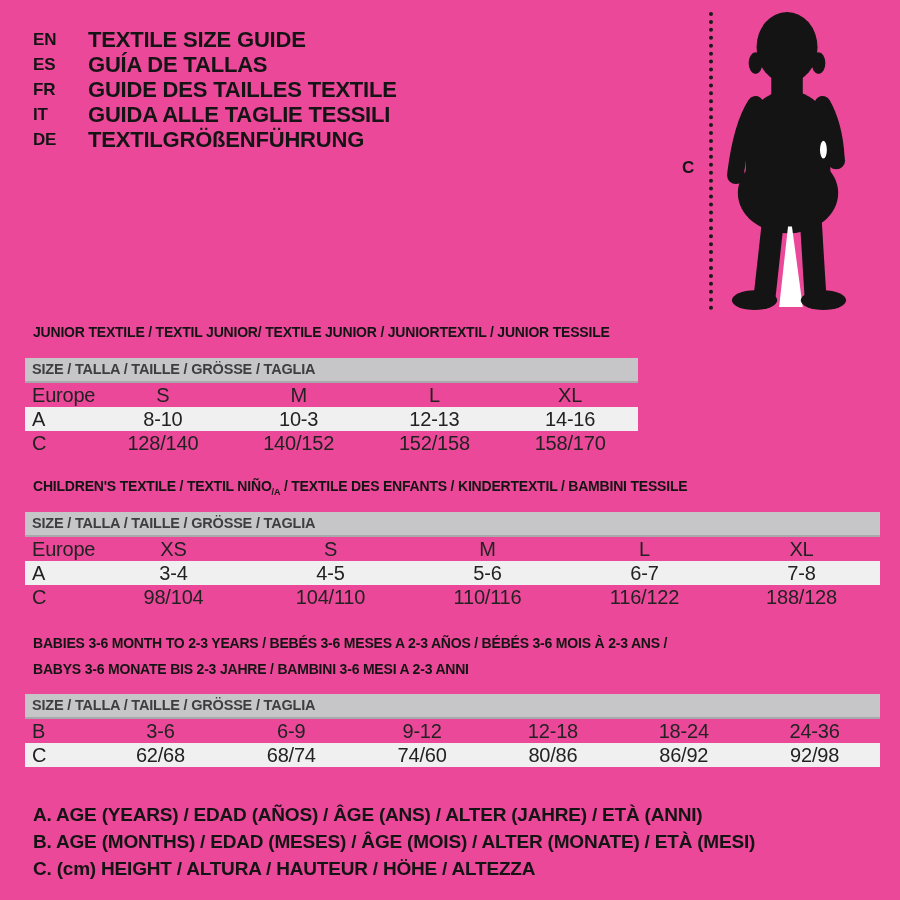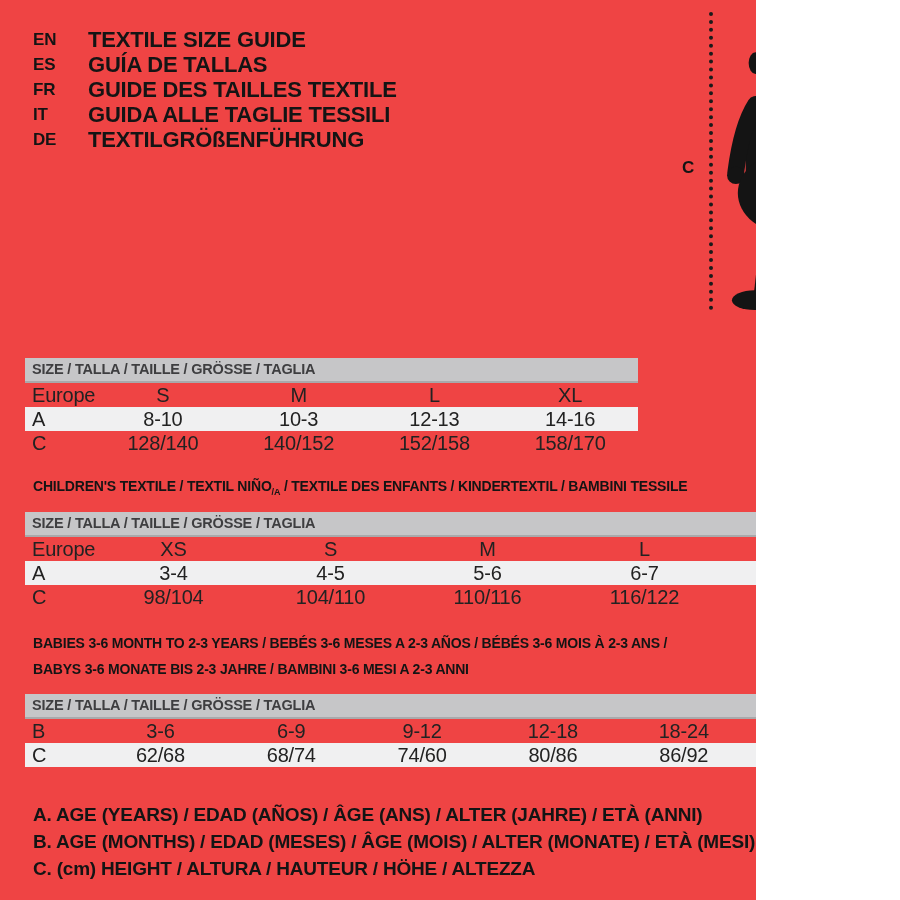--- a/index.html
+++ b/index.html
@@ -1,16 +1,16 @@
 <!DOCTYPE html>
 <html style="--header-bar: #c6c6c8; --shaded-row: #f0f0f1; --text: #1b1b1b;"><head>
 <meta charset="utf-8">
 <style>
   html,body{margin:0;padding:0;background:#fff;}
-  .page{position:relative;width:756px;height:900px;background:#ef4444;overflow:hidden;
+  .page{position:relative;width:900px;height:900px;background:#ec4899;overflow:hidden;
         font-family:"Liberation Sans","DejaVu Sans",sans-serif;color:#1b1b1b;letter-spacing:-0.2px;}
 
   
   .lang-list{position:absolute;left:33px;top:27px;}
   .lang-row{display:flex;height:25px;align-items:center;}
   .lang-code{width:55px;font-size:17px;font-weight:700;color:#141414;}
   .lang-label{font-size:22px;font-weight:700;color:#141414;white-space:nowrap;}
 
   
   .baby-svg{position:absolute;left:725px;top:8px;}
@@ -89,20 +89,21 @@
       <ellipse cx="100" cy="144" rx="3.5" ry="9" fill="#ffffff"></ellipse>
       <ellipse cx="64" cy="188" rx="51" ry="41"></ellipse>
       <polygon points="38,212 60,215 51,297 29,293"></polygon>
       <polygon points="76,215 98,212 103,293 81,297"></polygon>
       <polygon points="64,222 55,304 79,304 68,222" fill="#ffffff"></polygon>
       <ellipse cx="30" cy="297" rx="23" ry="10"></ellipse>
       <ellipse cx="100" cy="297" rx="23" ry="10"></ellipse>
     </g>
   </svg>
 
+  <div id="junior-title" class="section-title">JUNIOR TEXTILE / TEXTIL JUNIOR/ TEXTILE JUNIOR / JUNIORTEXTIL / JUNIOR TESSILE</div>
   <div id="junior-table" class="tbl cols4">
     <div class="size-bar">SIZE / TALLA / TAILLE / GRÖSSE / TAGLIA</div>
     <div class="trow">
       <span class="tlabel">Europe</span>
       <span class="tcell">S</span>
       <span class="tcell">M</span>
       <span class="tcell">L</span>
       <span class="tcell">XL</span>
     </div>
     <div class="trow shaded">

